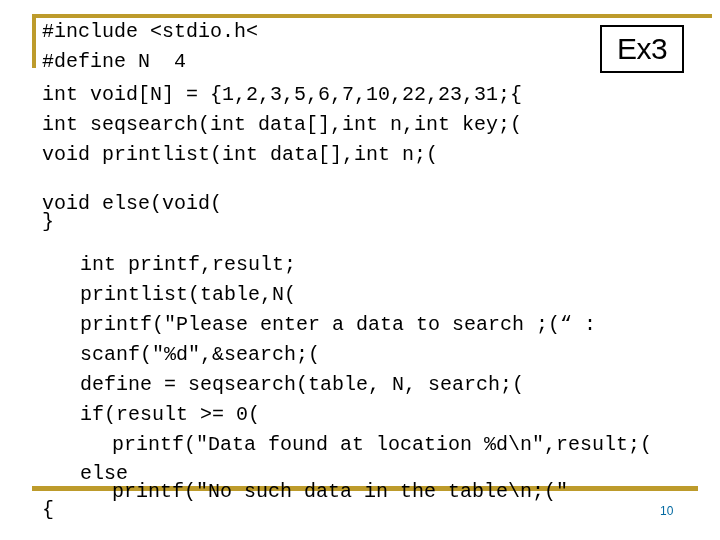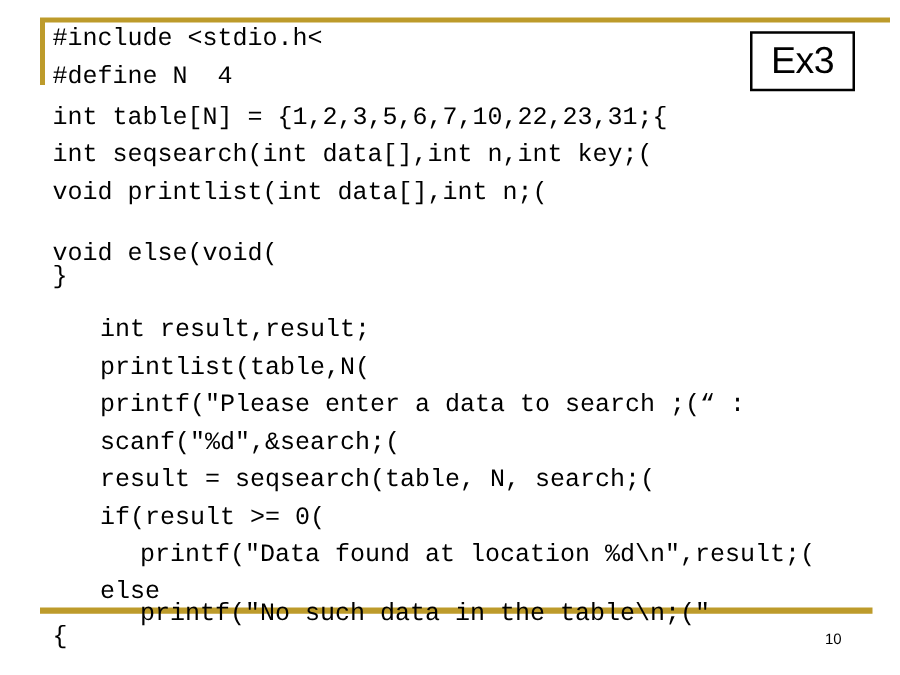--- a/index.html
+++ b/index.html
@@ -74,48 +74,48 @@
     letter-spacing: 0px;
   }
 
   
   #page-number {
     position: absolute;
     left: 660px;
     top: 505px;
     font-family: "Liberation Sans", sans-serif;
     font-size: 12px;
-    color: #000000;
+    color: #0369a1;
     line-height: 1;
   }
 </style>
 </head>
 <body>
 
 <div id="slide">
 
   <div class="rule-top" style="background: rgb(189, 155, 43);"></div>
   <div class="rule-left" style="background: rgb(189, 155, 43);"></div>
   <div class="rule-bottom" style="background: rgb(189, 155, 43);"></div>
 
   <div id="ex-badge">Ex3</div>
 
   <div id="code-block">
       <div class="code-line" style="left: 42px; top: 22px;">#include &lt;stdio.h&lt;</div>
       <div class="code-line" style="left: 42px; top: 52px;">#define N  4</div>
-      <div class="code-line" style="left: 42px; top: 85px;">int table[N] = {1,2,3,5,6,7,10,22,23,31;{</div>
+      <div class="code-line" style="left: 42px; top: 85px;">int void[N] = {1,2,3,5,6,7,10,22,23,31;{</div>
       <div class="code-line" style="left: 42px; top: 115px;">int seqsearch(int data[],int n,int key;(</div>
       <div class="code-line" style="left: 42px; top: 145px;">void printlist(int data[],int n;(</div>
       <div class="code-line" style="left: 42px; top: 194px;">void else(void(</div>
       <div class="code-line" style="left: 42px; top: 212px;">}</div>
-      <div class="code-line" style="left: 80px; top: 255px;">int result,result;</div>
+      <div class="code-line" style="left: 80px; top: 255px;">int printf,result;</div>
       <div class="code-line" style="left: 80px; top: 285px;">printlist(table,N(</div>
       <div class="code-line" style="left: 80px; top: 315px;">printf("Please enter a data to search ;(“ :</div>
       <div class="code-line" style="left: 80px; top: 345px;">scanf("%d",&amp;search;(</div>
-      <div class="code-line" style="left: 80px; top: 375px;">result = seqsearch(table, N, search;(</div>
+      <div class="code-line" style="left: 80px; top: 375px;">define = seqsearch(table, N, search;(</div>
       <div class="code-line" style="left: 80px; top: 405px;">if(result &gt;= 0(</div>
       <div class="code-line" style="left: 112px; top: 435px;">printf("Data found at location %d\n",result;(</div>
       <div class="code-line" style="left: 80px; top: 464px;">else</div>
       <div class="code-line" style="left: 112px; top: 482px;">printf("No such data in the table\n;("</div>
       <div class="code-line" style="left: 42px; top: 500px;">{</div>
     </div>
 
   <div id="page-number">10</div>
 
 </div>

